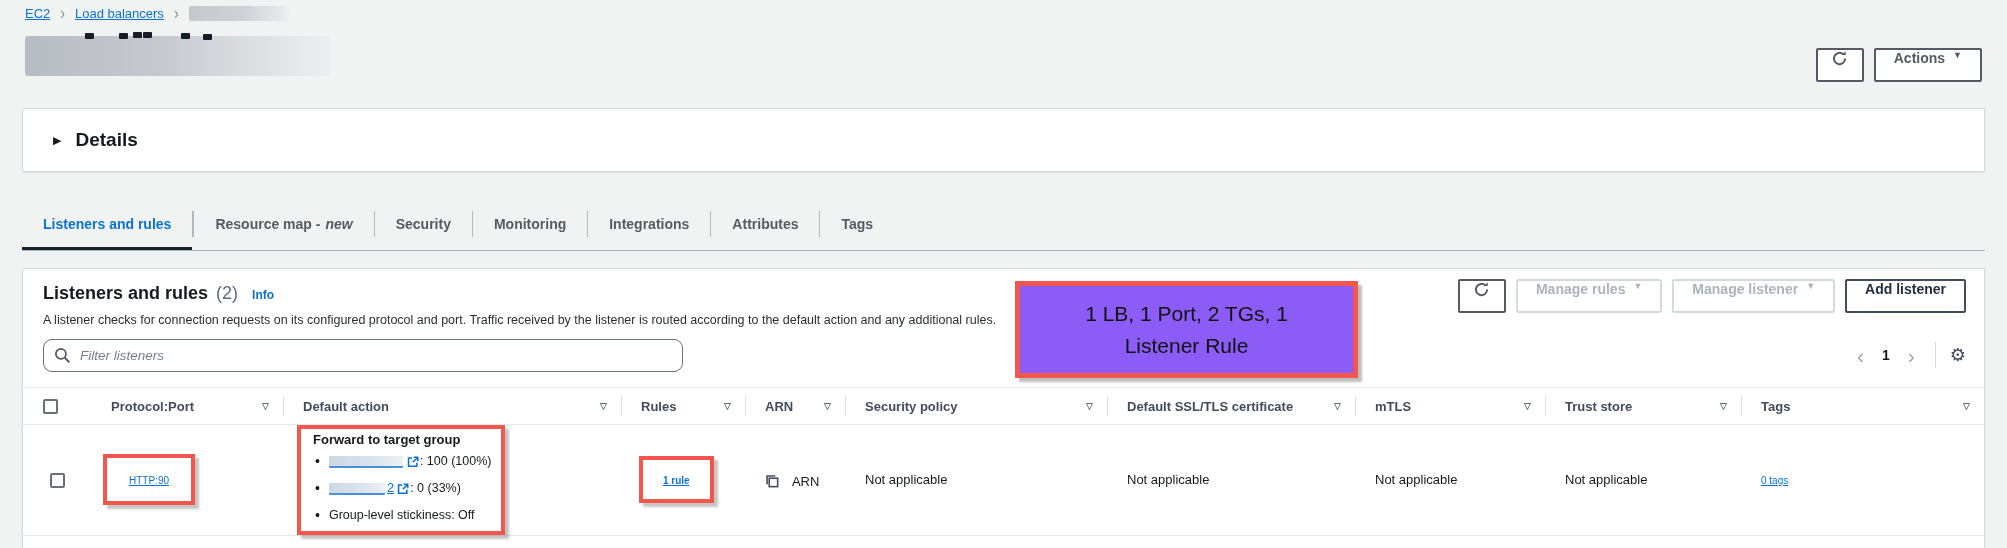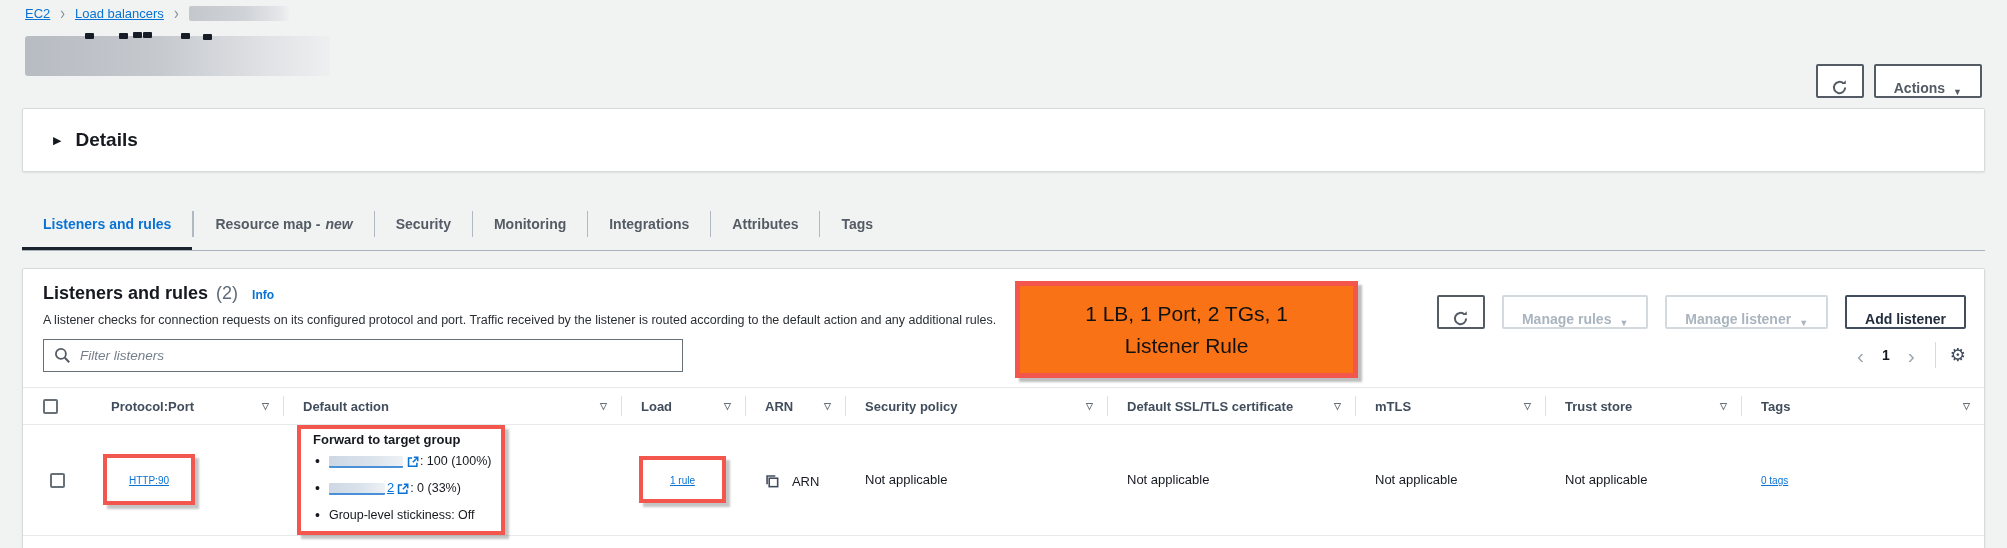--- a/index.html
+++ b/index.html
@@ -17,23 +17,23 @@
   .crumb-sep { color:#879596; font-size:14px; transform:scaleY(1.25); display:inline-block; }
   .crumb-redacted { width:100px; height:15px; border-radius:2px;
     background:linear-gradient(90deg,#c4c8cd 0%,#cfd3d7 55%,#e4e6e9 90%,#eef0f1 100%); }
   
   .title-redacted { position:absolute; top:36px; left:25px; width:305px; height:40px; border-radius:3px;
     background:linear-gradient(90deg,#b7bbc2 0%,#c6cacf 45%,#dfe1e4 78%,#edeff0 100%); }
   .title-redacted::before { content:""; position:absolute; top:-3px; left:60px; width:9px; height:6px; background:#171d26;
     box-shadow:34px 0 0 #171d26, 48px -1px 0 #171d26, 58px -1px 0 #171d26, 96px 0 0 #171d26, 118px 1px 0 #171d26; border-radius:1px; }
   
   .page-actions { position:absolute; top:48px; right:25px; display:flex; gap:10px; }
-  .btn { display:inline-flex; align-items:flex-end; justify-content:center; gap:8px;
+  .btn { display:inline-flex; align-items:flex-start; justify-content:center; gap:8px;
     background:#fff; border:2px solid #545b64; border-radius:2px; height:34px; padding:0 18px;
-    font-weight:bold; font-size:14px; color:#545b64; cursor:pointer; white-space:nowrap;margin-top:16px; }
+    font-weight:bold; font-size:14px; color:#545b64; cursor:pointer; white-space:nowrap; }
   .btn.icon-only { width:48px; padding:0; }
   .btn.disabled { border-color:#d4d9de; color:#a9b4bf; cursor:default; }
   .btn.primary-outline { border-color:#414d5c; color:#232f3e; }
   .caret { font-size:9px; line-height:1; position:relative; top:1px; }
   
   .details-panel { position:absolute; top:108px; left:22px; right:22px; height:64px; background:#fff;
     border:1px solid #d5dbdb; border-radius:2px; box-shadow:0 1px 2px rgba(0,0,0,0.08);
     display:flex; align-items:center; padding-left:30px; gap:14px; cursor:pointer; }
   .details-caret { font-size:11px; color:#16191f; }
   .details-title { font-size:19px; font-weight:bold; }
@@ -49,30 +49,30 @@
   .tab-divider { width:1px; background:#b0b8c1; margin:13px 0; }
   
   .main-panel { position:absolute; top:268px; left:22px; right:22px; height:310px; background:#fff;
     border:1px solid #d5dbdb; border-radius:2px; box-shadow:0 1px 2px rgba(0,0,0,0.08); }
   .panel-head { position:relative; padding:14px 20px 0 20px; }
   .panel-title-row { display:flex; align-items:baseline; gap:8px; }
   .panel-title { font-size:18px; font-weight:bold; }
   .panel-count { font-size:18px; color:#5f6b7a; font-weight:400; }
   .info-link { font-size:12px; font-weight:bold; color:#0972d3; margin-left:6px; }
   .panel-desc { margin-top:9px; font-size:12.5px; color:#2a2e33; }
-  .panel-buttons { position:absolute; top:10px; right:18px; display:flex; gap:17px; }
+  .panel-buttons { position:absolute; top:10px; right:18px; display:flex; gap:10px; }
   
   .annotation-box { position:absolute; top:12px; left:992px; width:343px; height:97px;
-    border:5px solid #f2564d; background:#f97316; box-shadow:4px 4px 2px rgba(110,110,110,0.45);
+    border:5px solid #f2564d; background:#8b5cf6; box-shadow:4px 4px 2px rgba(110,110,110,0.45);
     display:flex; align-items:center; justify-content:center; text-align:center;
     font-size:21px; color:#111; line-height:1.5; padding:0 26px; z-index:5; }
   
   .toolbar { position:relative; margin-top:12px; padding:0 20px; height:34px; }
   .filter-box { position:relative; width:640px; height:33px; }
-  .filter-box input { width:100%; height:100%; border:1px solid #687078; border-radius:0;
+  .filter-box input { width:100%; height:100%; border:1px solid #687078; border-radius:9px;
     padding:0 24px 0 36px; font-size:13.5px; font-style:italic; color:#414d5c; outline:none;
     font-family:"Liberation Sans", sans-serif; background:#fff; }
   .filter-box input::placeholder { color:#737f8c; font-style:italic; }
   .search-icon { position:absolute; left:11px; top:8px; }
   .toolbar-right { position:absolute; right:18px; top:3px; display:flex; align-items:center; gap:6px; }
   .page-chevron { font-size:21px; color:#9aa5b1; line-height:1; padding:0 6px; cursor:default; }
   .page-num { font-size:14px; font-weight:bold; color:#16191f; padding:0 6px; cursor:pointer; }
   .toolbar-divider { width:1px; height:26px; background:#d5dbdb; margin:0 8px; }
   .gear { font-size:18px; color:#414d5c; cursor:pointer; line-height:1; }
   
@@ -89,21 +89,21 @@
   .sort-ind { font-size:9px; color:#687078; margin-left:8px; }
   tbody td { height:108px; vertical-align:middle; border-bottom:1px solid #e6e9ea; padding:0 8px 0 20px; font-size:13px; }
   td.check-cell { text-align:center; padding:0; }
   input[type=checkbox] { appearance:none; width:15px; height:15px; border:2px solid #687078; border-radius:2px; background:#fff; cursor:pointer; vertical-align:middle; }
   .blue-link { color:#0972d3; text-decoration:underline; font-size:10px; }
   
   .red-outline { display:inline-block; border:4px solid #f2564d; background:#fff;
     box-shadow:4px 4px 2px rgba(110,110,110,0.40); }
   .proto-outline { padding:14px 22px; margin-left:-8px; }
   .action-outline { padding:3px 10px 2px 8px; margin-left:-6px; }
-  .rules-outline { padding:12px 27px; margin-left:-2px; }
+  .rules-outline { padding:12px 20px; margin-left:-2px;font-weight:bold; }
   .action-title { font-weight:bold; font-size:13px; color:#16191f; padding-left:4px; }
   .action-list { list-style:none; margin-top:1px; }
   .action-list li { font-size:12.5px; line-height:1.92; display:flex; align-items:center; }
   .action-list li::before { content:"•"; font-size:14px; margin:0 9px 0 6px; color:#16191f; }
   .redact-link { display:inline-block; height:12px; border-radius:1px; margin-right:2px;
     background:linear-gradient(90deg,#cdd8e4 0%,#dbe3ec 60%,#eef2f6 100%);
     border-bottom:2px solid #4a90d9; position:relative; top:1px; }
   .redact-a { width:74px; } .redact-b { width:56px; }
   .tg-suffix { color:#0972d3; text-decoration:underline; font-size:13px; margin-right:1px; }
   .ext-icon { margin:0 1px 0 2px; position:relative; top:1px; }
@@ -250,21 +250,21 @@
             </span>
           </th>
         <th>
             <span class="th-wrap">
               <span>Default action</span>
               <span class="sort-ind">▽</span>
             </span>
           </th>
         <th>
             <span class="th-wrap">
-              <span>Load</span>
+              <span>Rules</span>
               <span class="sort-ind">▽</span>
             </span>
           </th>
         <th>
             <span class="th-wrap">
               <span>ARN</span>
               <span class="sort-ind">▽</span>
             </span>
           </th>
         <th>

